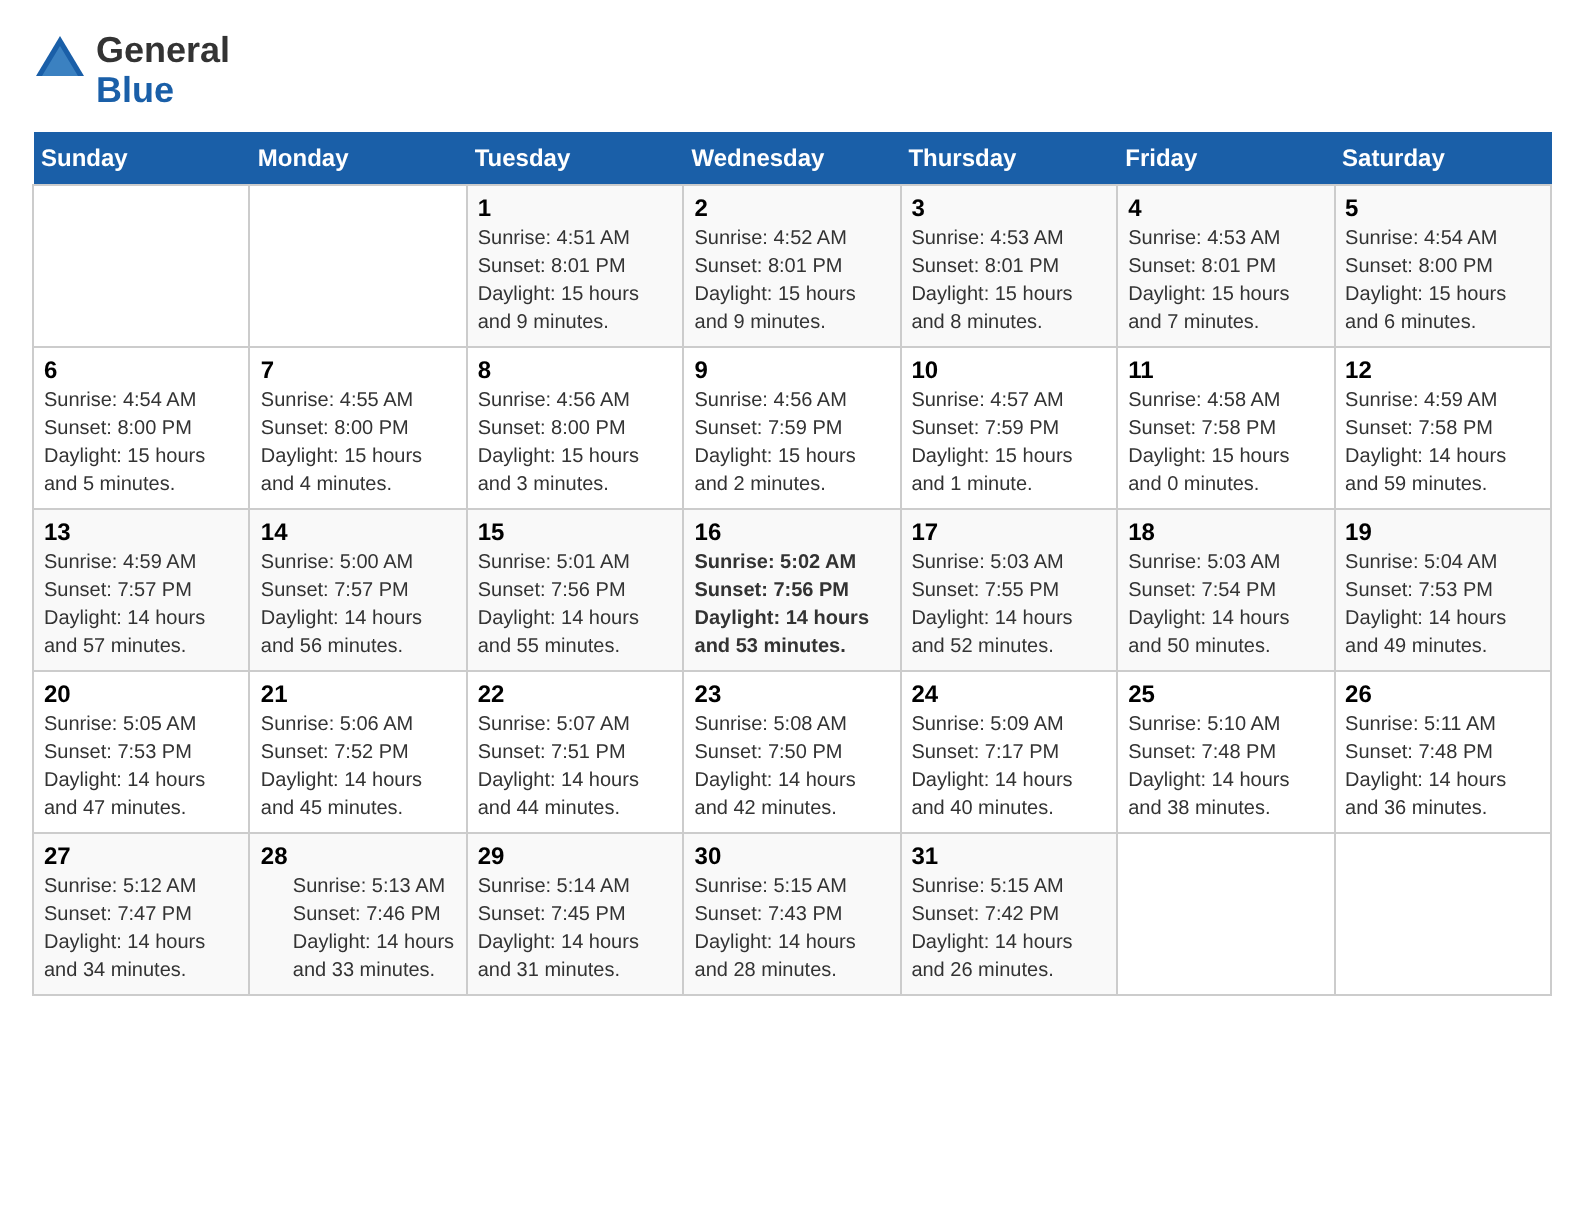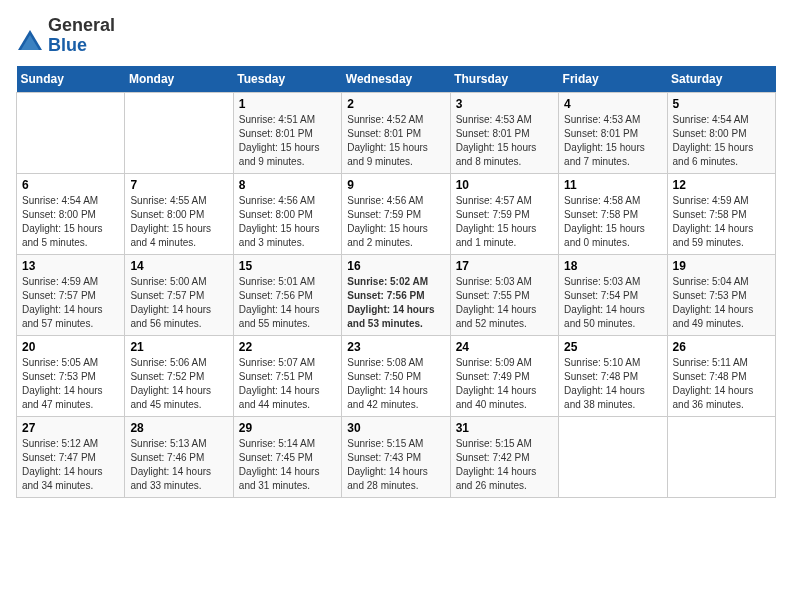--- a/index.html
+++ b/index.html
@@ -11,21 +11,21 @@
       padding: 16px;
     }
     .header {
       display: flex;
       justify-content: space-between;
       align-items: flex-start;
       margin-bottom: 10px;
     }
     .logo {
       display: flex;
-      align-items: flex-end;
+      align-items: flex-start;
       gap: 4px;
     }
     .logo-text {
       font-size: 18px;
       font-weight: bold;
       line-height: 1.1;
     }
     .logo-general { color: #333; }
     .logo-blue { color: #1a5fa8; }
     .logo-icon {
@@ -259,21 +259,21 @@
         </td>
         <td>
           <span class="day-number">23</span>
           <div class="day-info" style="white-space: pre-line;">Sunrise: 5:08 AM
 Sunset: 7:50 PM
 Daylight: 14 hours and 42 minutes.</div>
         </td>
         <td>
           <span class="day-number">24</span>
           <div class="day-info" style="white-space: pre-line;">Sunrise: 5:09 AM
-Sunset: 7:49 PM
+Sunset: 7:17 PM
 Daylight: 14 hours and 40 minutes.</div>
         </td>
         <td>
           <span class="day-number">25</span>
           <div class="day-info" style="white-space: pre-line;">Sunrise: 5:10 AM
 Sunset: 7:48 PM
 Daylight: 14 hours and 38 minutes.</div>
         </td>
         <td>
           <span class="day-number">26</span>
@@ -284,21 +284,21 @@
       </tr>
       <tr>
         <td>
           <span class="day-number">27</span>
           <div class="day-info" style="white-space: pre-line;">Sunrise: 5:12 AM
 Sunset: 7:47 PM
 Daylight: 14 hours and 34 minutes.</div>
         </td>
         <td>
           <span class="day-number">28</span>
-          <div class="day-info" style="white-space: pre-line;">Sunrise: 5:13 AM
+          <div class="day-info" style="white-space: pre-line; margin-left: 16px;">Sunrise: 5:13 AM
 Sunset: 7:46 PM
 Daylight: 14 hours and 33 minutes.</div>
         </td>
         <td>
           <span class="day-number">29</span>
           <div class="day-info" style="white-space: pre-line;">Sunrise: 5:14 AM
 Sunset: 7:45 PM
 Daylight: 14 hours and 31 minutes.</div>
         </td>
         <td>

